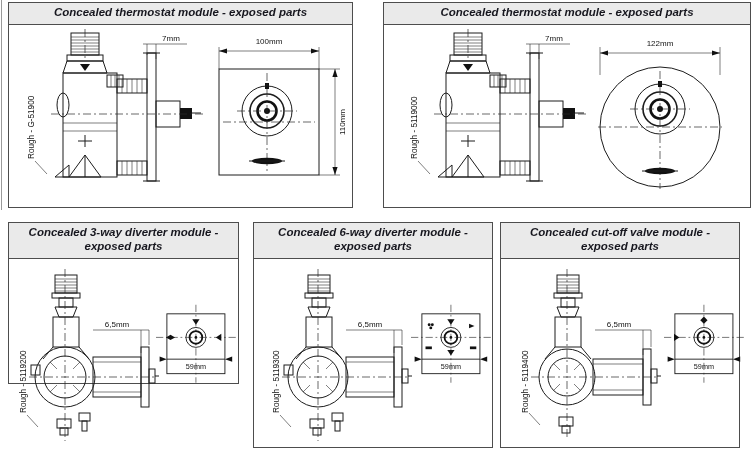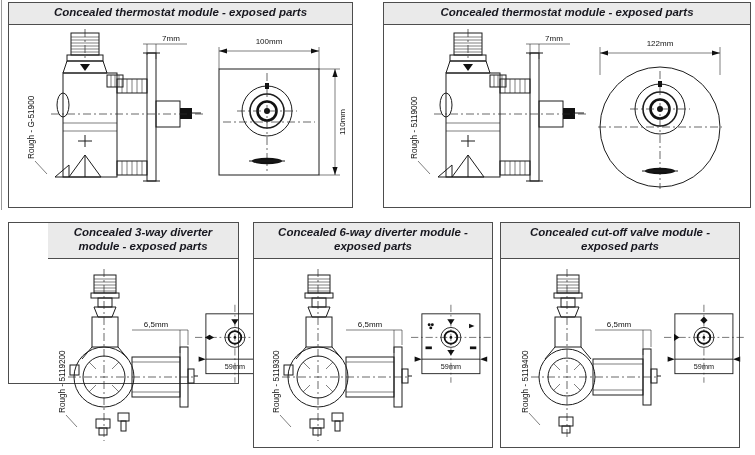--- a/index.html
+++ b/index.html
@@ -23,21 +23,21 @@
   .ln{stroke:#1c1c1c;stroke-width:1;fill:none;}
   .ln2{stroke:#1c1c1c;stroke-width:1.6;fill:none;}
   .thin{stroke:#2a2a2a;stroke-width:.6;fill:none;}
   .cl{stroke:#2a2a2a;stroke-width:.7;fill:none;stroke-dasharray:8,3,2,3;}
   .fillb{fill:#111;stroke:none;}
   .dim{font:8px "Liberation Sans", sans-serif;fill:#141414;}
   .rough{font:8.2px "Liberation Sans", sans-serif;fill:#141414;}
   .edge-frag{position:absolute;background:#9a9a9a;}
   #p1{left:8px;top:2px;width:345px;height:206px;}
   #p2{left:383px;top:2px;width:368px;height:206px;}
-  #p3{left:8px;top:222px;width:231px;height:162px;padding-left:39px;}
+  #p3{left:8px;top:222px;width:231px;height:162px;}
   #p4{left:253px;top:222px;width:240px;height:226px;}
   #p5{left:500px;top:222px;width:240px;height:226px;}
   #p1 .panel-header,#p2 .panel-header{height:17px;}
   #p3 .panel-header,#p4 .panel-header,#p5 .panel-header{height:31px;}
 </style>
 </head>
 <body>
 
 <div class="edge-frag" style="left:1px;top:0;width:1px;height:210px;"></div>
 

